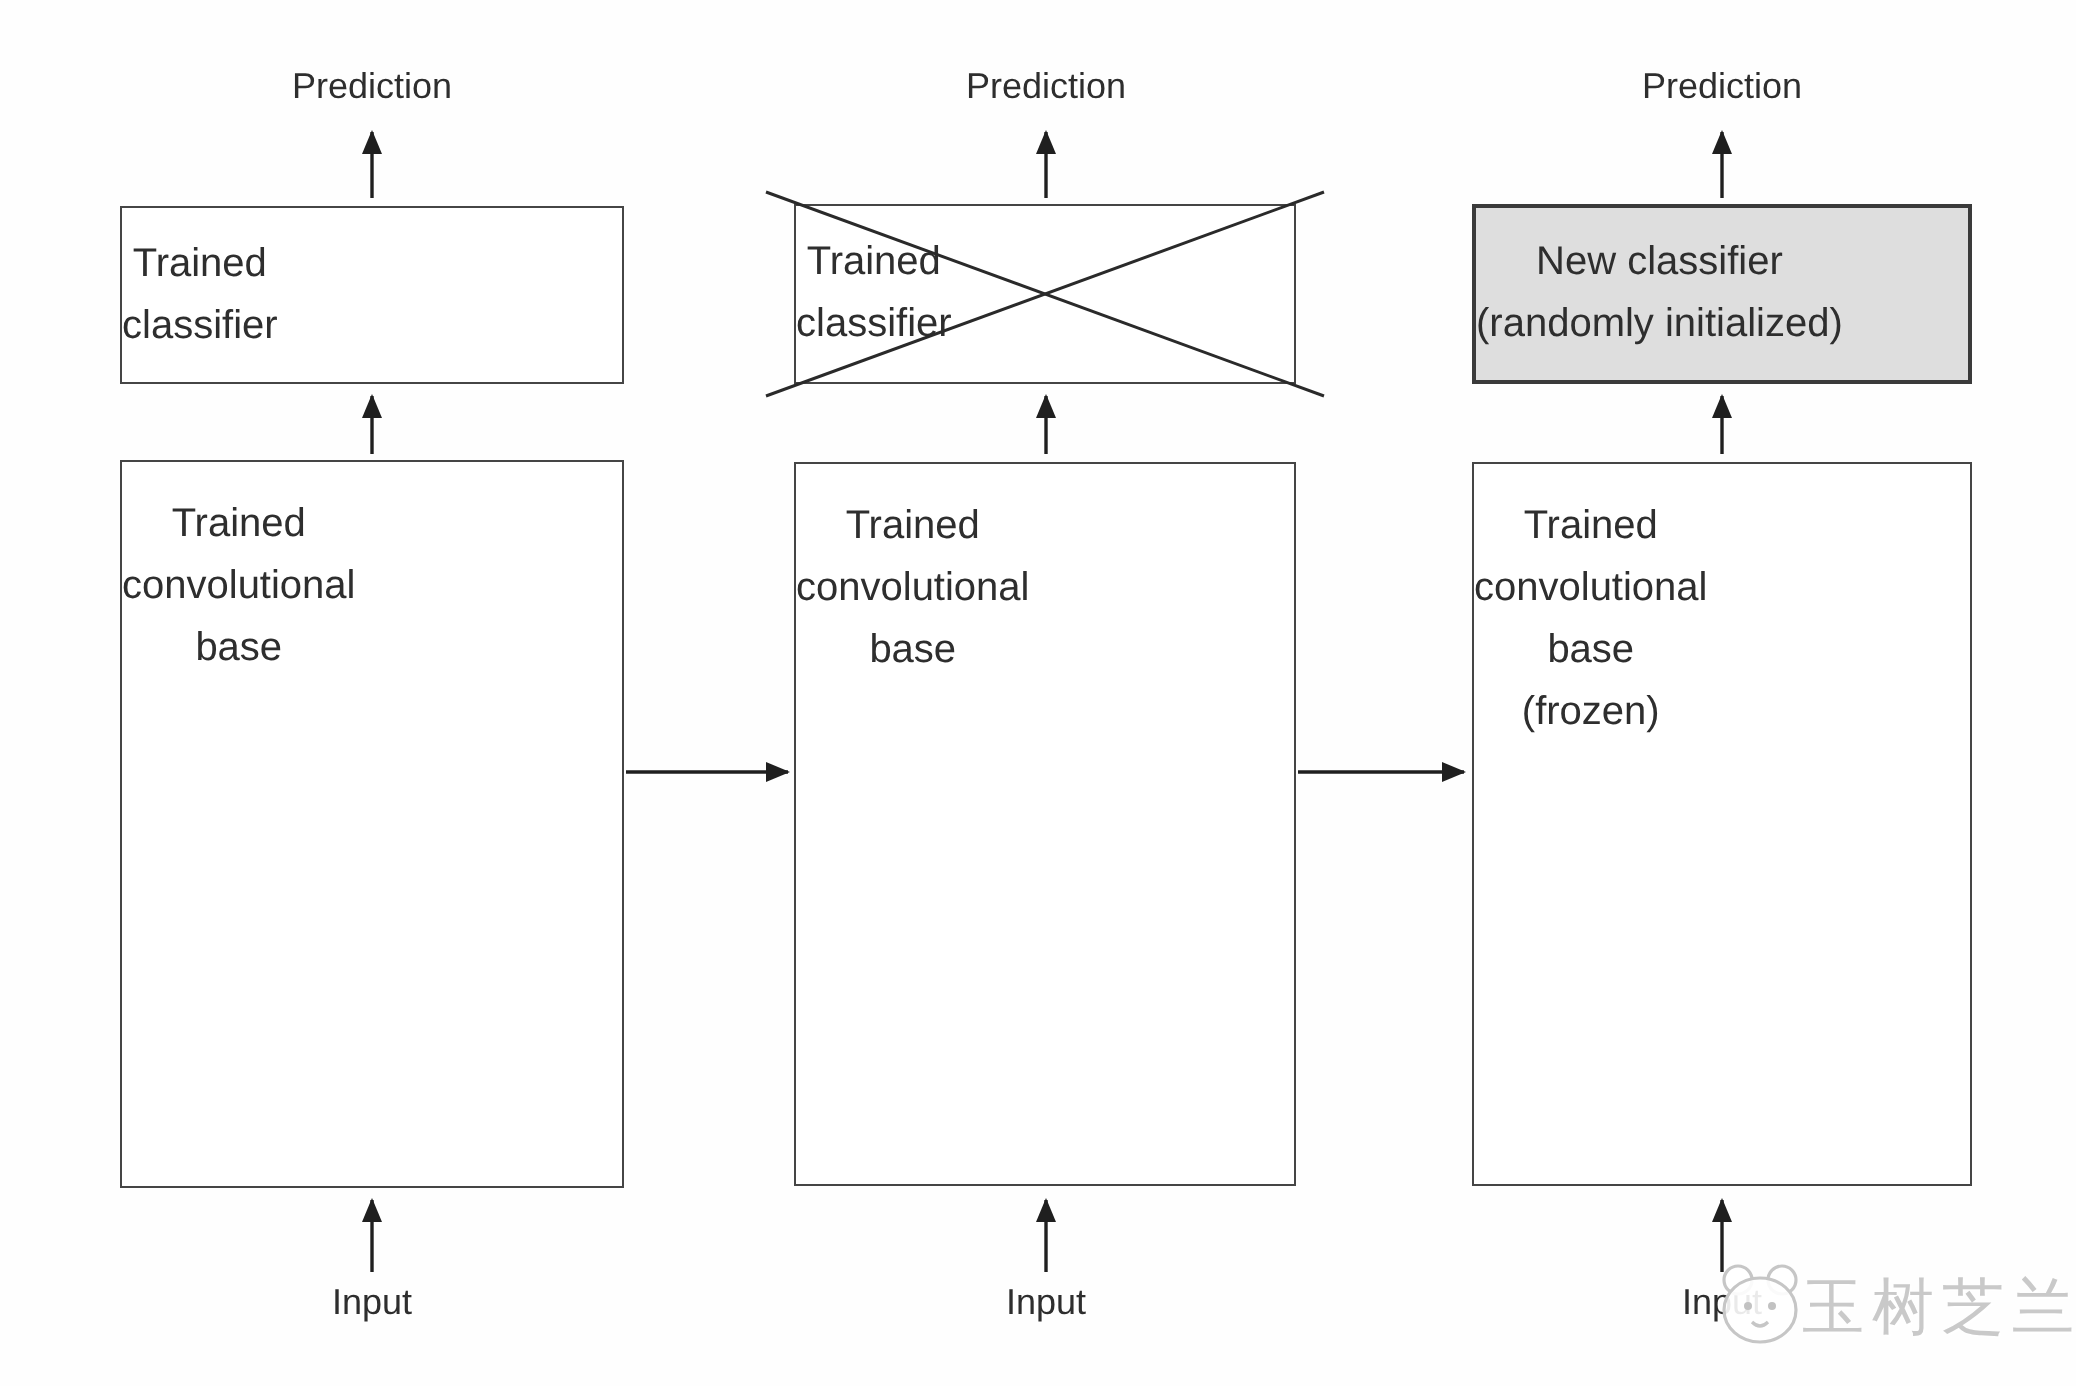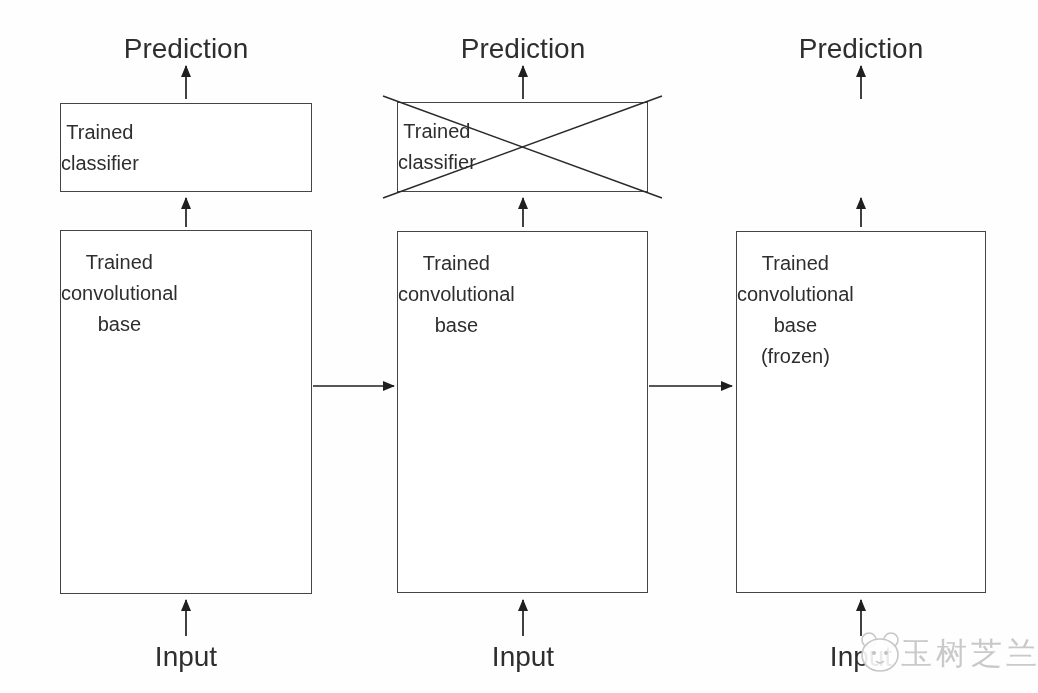--- a/index.html
+++ b/index.html
@@ -14,21 +14,21 @@
   }
   .overlay {
     position: absolute;
     left: 0; top: 0;
     width: 1038px; height: 693px;
     pointer-events: none;
   }
   .label {
     position: absolute;
     text-align: center;
-    font-size: 28px;
+    font-size: 18px;
     white-space: pre-line;
     color: #2e2e2e;
   }
   .box {
     position: absolute;
     box-sizing: border-box;
     border: 1.6px solid #454545;
     background: #ffffff;
     display: flex;
     align-items: center;
@@ -90,20 +90,24 @@
 classifier</div>
   </div>
   <div class="box base" style="left:397px; top:231px; width:251px; height:362px;">
     <div class="box-text">Trained
 convolutional
 base</div>
   </div>
   <div class="label" style="left:463px; top:641px; width:120px;">Input</div>
 
   <div class="label" style="left:761px; top:33px; width:200px;">Prediction</div>
+  <div class="box gray" style="left:736px; top:102px; width:250px; height:90px;">
+    <div class="box-text">New classifier
+(randomly initialized)</div>
+  </div>
   <div class="box base" style="left:736px; top:231px; width:250px; height:362px;">
     <div class="box-text">Trained
 convolutional
 base
 (frozen)</div>
   </div>
   <div class="label" style="left:801px; top:641px; width:120px;">Input</div>
 
   <svg class="overlay" viewBox="0 0 1038 693" xmlns="http://www.w3.org/2000/svg">
     <defs>

